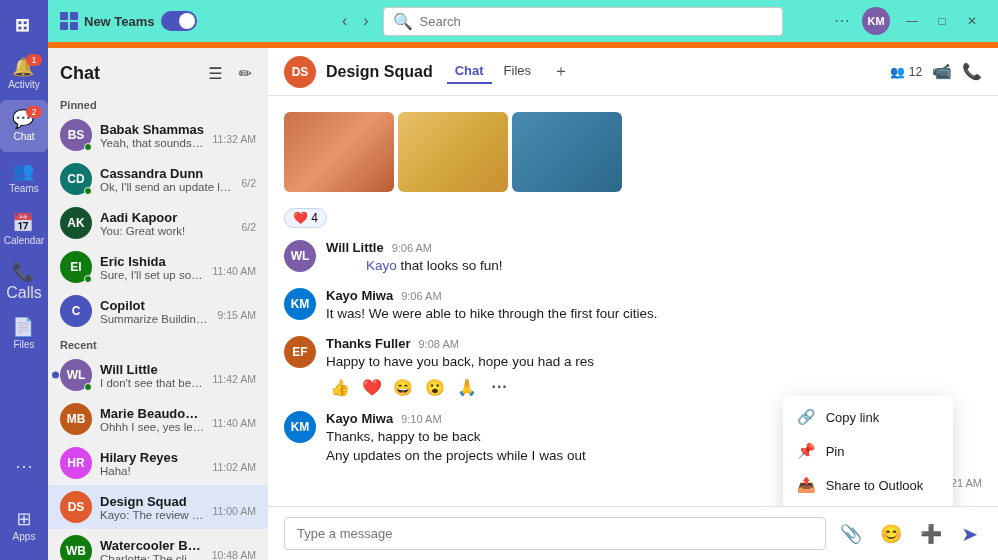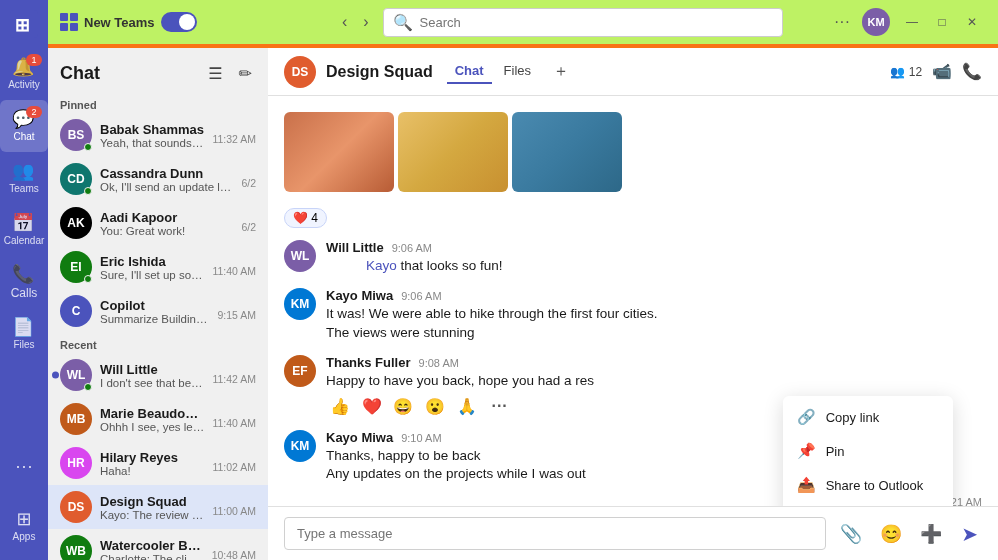--- a/index.html
+++ b/index.html
@@ -148,26 +148,26 @@
       flex: 1;
       display: flex;
       flex-direction: column;
       background: white;
       position: relative;
     }
 
     
     .topbar {
       height: 48px;
-      background: #bef264;
+      background: #5eead4;
       display: flex;
       align-items: center;
       padding: 0 12px;
       gap: 8px;
-      border-bottom: 4px solid #f97316;
+      border-bottom: 6px solid #f97316;
       flex-shrink: 0;
     }
     .topbar-logo-area {
       display: flex;
       align-items: center;
       gap: 6px;
       width: 268px;
       flex-shrink: 0;
     }
     .topbar-app-name { font-size: 13px; font-weight: 600; color: #333; }
@@ -497,21 +497,21 @@
   <div class="rail-item">
     <span class="rail-icon">👥</span>
     <span style="font-size:10px">Teams</span>
   </div>
   <div class="rail-item">
     <span class="rail-icon">📅</span>
     <span style="font-size:10px">Calendar</span>
   </div>
   <div class="rail-item">
     <span class="rail-icon">📞</span>
-    <span style="font-size:12px">Calls</span>
+    <span style="font-size:16px">Calls</span>
   </div>
   <div class="rail-item">
     <span class="rail-icon">📄</span>
     <span style="font-size:10px">Files</span>
   </div>
   <div class="rail-item rail-more">
     <span class="rail-icon">···</span>
   </div>
   <div class="rail-item" style="margin-bottom:8px">
     <span class="rail-icon">⊞</span>
@@ -581,21 +581,21 @@
         CD
         <div class="avatar-status" style="background:#107c10"></div>
       </div>
       <div class="chat-info">
         <div class="chat-name">Cassandra Dunn</div>
         <div class="chat-preview">Ok, I'll send an update later.</div>
       </div>
       <div class="chat-time">6/2</div>
     </div>
             <div class="chat-item">
-      <div class="avatar" style="background:#000000">
+      <div class="avatar" style="background:#14532d">
         AK
         
       </div>
       <div class="chat-info">
         <div class="chat-name">Aadi Kapoor</div>
         <div class="chat-preview">You: Great work!</div>
       </div>
       <div class="chat-time">6/2</div>
     </div>
             <div class="chat-item">
@@ -733,21 +733,20 @@
         </div>
 
         <div class="msg-group">
           <div class="msg-avatar" style="background:#0078d4">KM</div>
           <div class="msg-body">
             <div class="msg-header">
               <span class="msg-sender">Kayo Miwa</span>
               <span class="msg-time">9:06 AM</span>
             </div>
             <div class="msg-text">It was! We were able to hike through the first four cities.</div>
-            <div class="msg-text">The views were stunning</div>
           </div>
         </div>
 
         <div class="msg-group" style="position:relative;">
           <div class="msg-avatar" style="background:#c05a1a">EF</div>
           <div class="msg-body">
             <div class="msg-header">
               <span class="msg-sender">Thanks Fuller</span>
               <span class="msg-time">9:08 AM</span>
             </div>

